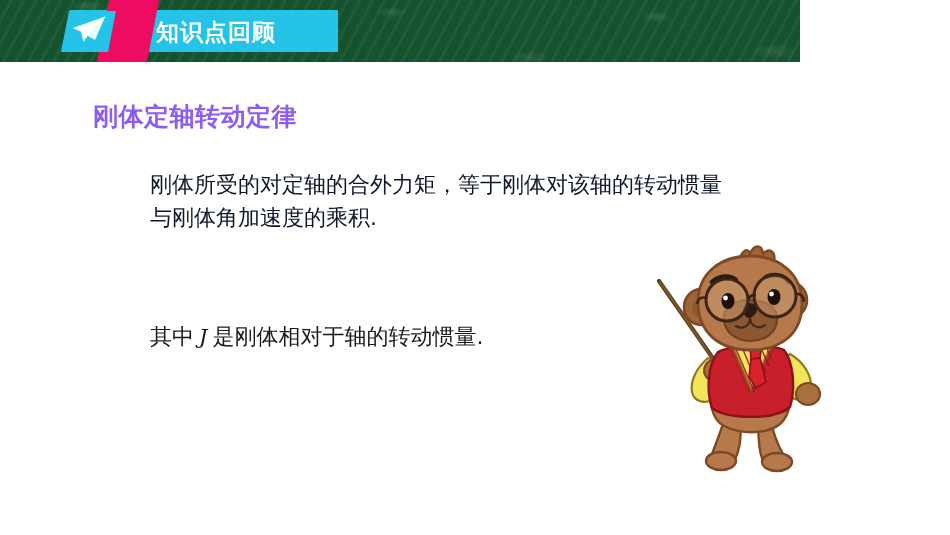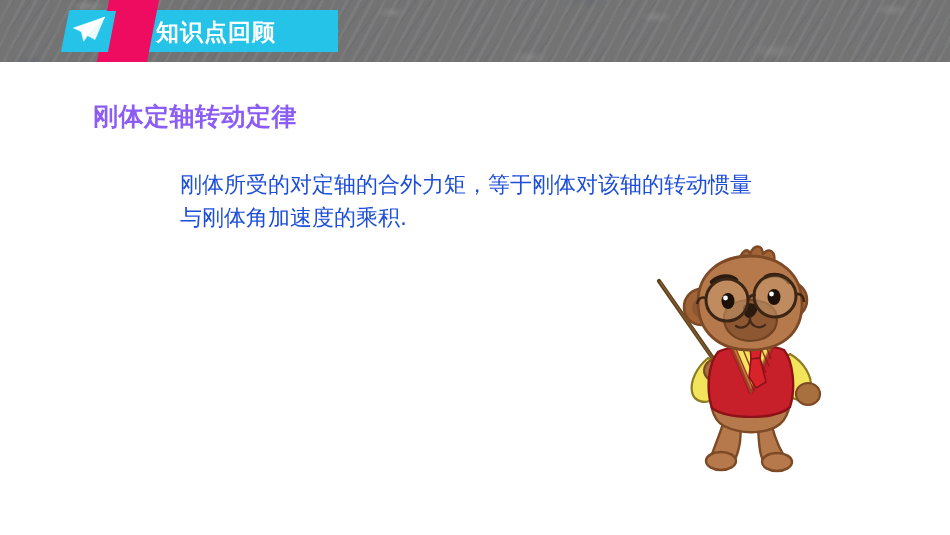--- a/index.html
+++ b/index.html
@@ -15,23 +15,23 @@
     width: 950px;
     height: 535px;
     background: #ffffff;
     overflow: hidden;
   }
 
   
   .header-band {
     position: absolute;
     left: 0; top: 0;
-    width: 950px;
+    width: 800px;
     height: 62px;
-    background: #737373;
+    background: #14532d;
     overflow: hidden;
   }
   .header-texture {
     position: absolute;
     left: -10px; top: -10px;
     width: 980px; height: 90px;
     opacity: .55;
     background-image:
       radial-gradient(ellipse 26px 9px at 10% 18%, rgba(255,255,255,.22), rgba(255,255,255,0) 70%),
       radial-gradient(ellipse 34px 11px at 27% 62%, rgba(255,255,255,.18), rgba(255,255,255,0) 70%),
@@ -107,25 +107,24 @@
     font-size: 25px;
     font-weight: bold;
     letter-spacing: .5px;
     white-space: nowrap;
     font-family: "DejaVu Sans", "Liberation Sans", sans-serif;
   }
   .body-par {
     position: absolute;
     left: 150px; top: 168px;
     width: 760px;
-    color: #1d4ed8;
+    color: #0f172a;
     font-size: 22px;
     line-height: 33px;
     font-family: "DejaVu Sans", "Liberation Sans", sans-serif;
-    margin-left: 30px;
   }
   .body-par .ln { display: block; white-space: nowrap; }
 
   .formula {
     position: absolute;
     left: 0; top: 255px;
     width: 880px;
     text-align: center;
     font-family: "DejaVu Serif", "Liberation Serif", serif;
     font-style: italic;
@@ -190,20 +189,23 @@
   </div>
 
   <div class="red-heading">刚体定轴转动定律</div>
 
   <div class="body-par">
     <span class="ln">刚体所受的对定轴的合外力矩，等于刚体对该轴的转动惯量</span>
     <span class="ln">与刚体角加速度的乘积.</span>
   </div>
 
 
+  <div class="closing-par">
+    <span>其中</span><span class="sym">J</span><span>是刚体相对于轴的转动惯量.</span>
+  </div>
 
   <div class="bear-wrap">
     <svg width="205" height="245" viewBox="0 0 205 245">
 
       <g>
         <line x1="9" y1="51" x2="69" y2="137" stroke="#5d3f1c" stroke-width="4.2" stroke-linecap="round"></line>
         <line x1="10" y1="52" x2="68" y2="136" stroke="#7d5a2c" stroke-width="1.8" stroke-linecap="round"></line>
       </g>
 
       <g>

